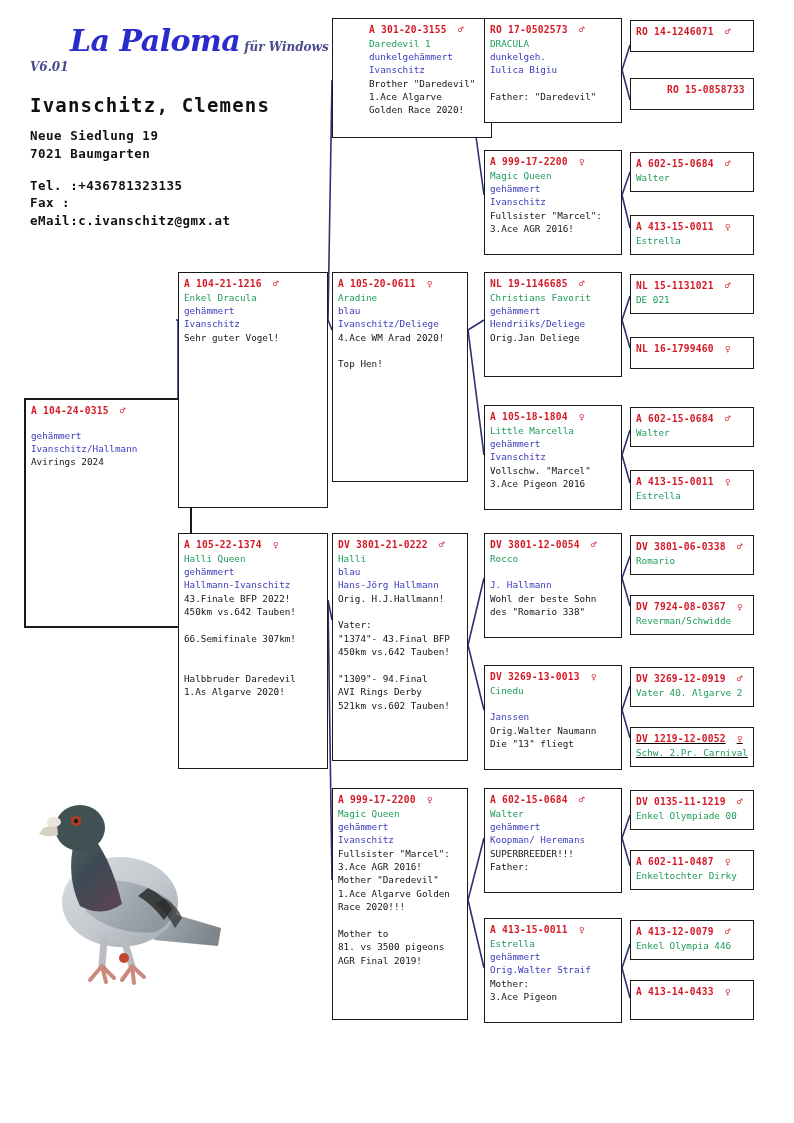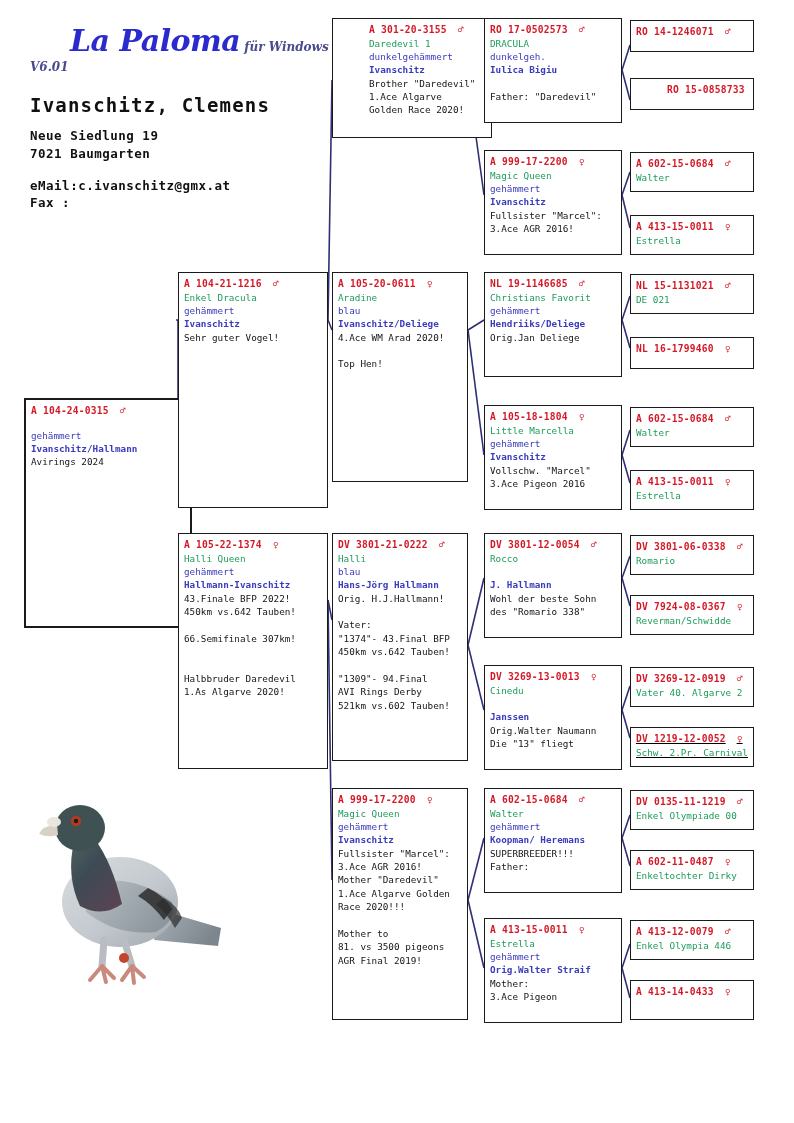--- a/index.html
+++ b/index.html
@@ -85,21 +85,20 @@
     font-size: 9.3px;
     color: #3b3bbd;
     line-height: 1.44;
     white-space: nowrap;
   }
   .pbreeder {
     font-size: 9.3px;
     color: #3b3bbd;
     line-height: 1.44;
     white-space: nowrap;
-    font-weight: bold;
   }
   .pnote {
     font-size: 9.3px;
     color: #15151a;
     line-height: 1.44;
     white-space: nowrap;
   }
   .gap { height: 11px; }
 
   
@@ -114,22 +113,23 @@
 <div id="header">
   <div>
     <span id="brand-logo">La Paloma</span><span id="brand-suffix">für Windows V6.01</span>
   </div>
   <div id="owner-name">Ivanschitz, Clemens</div>
   <div id="addr-block">
     <div class="addr-line">Neue Siedlung 19</div>
     <div class="addr-line">7021 Baumgarten</div>
   </div>
   <div id="contact-block">
+    <div class="addr-line">Tel. :+436781323135</div>
+    <div class="addr-line">Fax  :</div>
     <div class="addr-line">eMail:c.ivanschitz@gmx.at</div>
-    <div class="addr-line">Fax  :</div>
   </div>
 </div>
 
 <svg id="wires">
   <g fill="none" stroke="#2f2f74" stroke-width="1.6">
 
     <path d="M178 455 L178 320 L178 320"></path>
     <path d="M178 455 L178 590"></path>
     <path d="M178 320 L176 320"></path>
 

